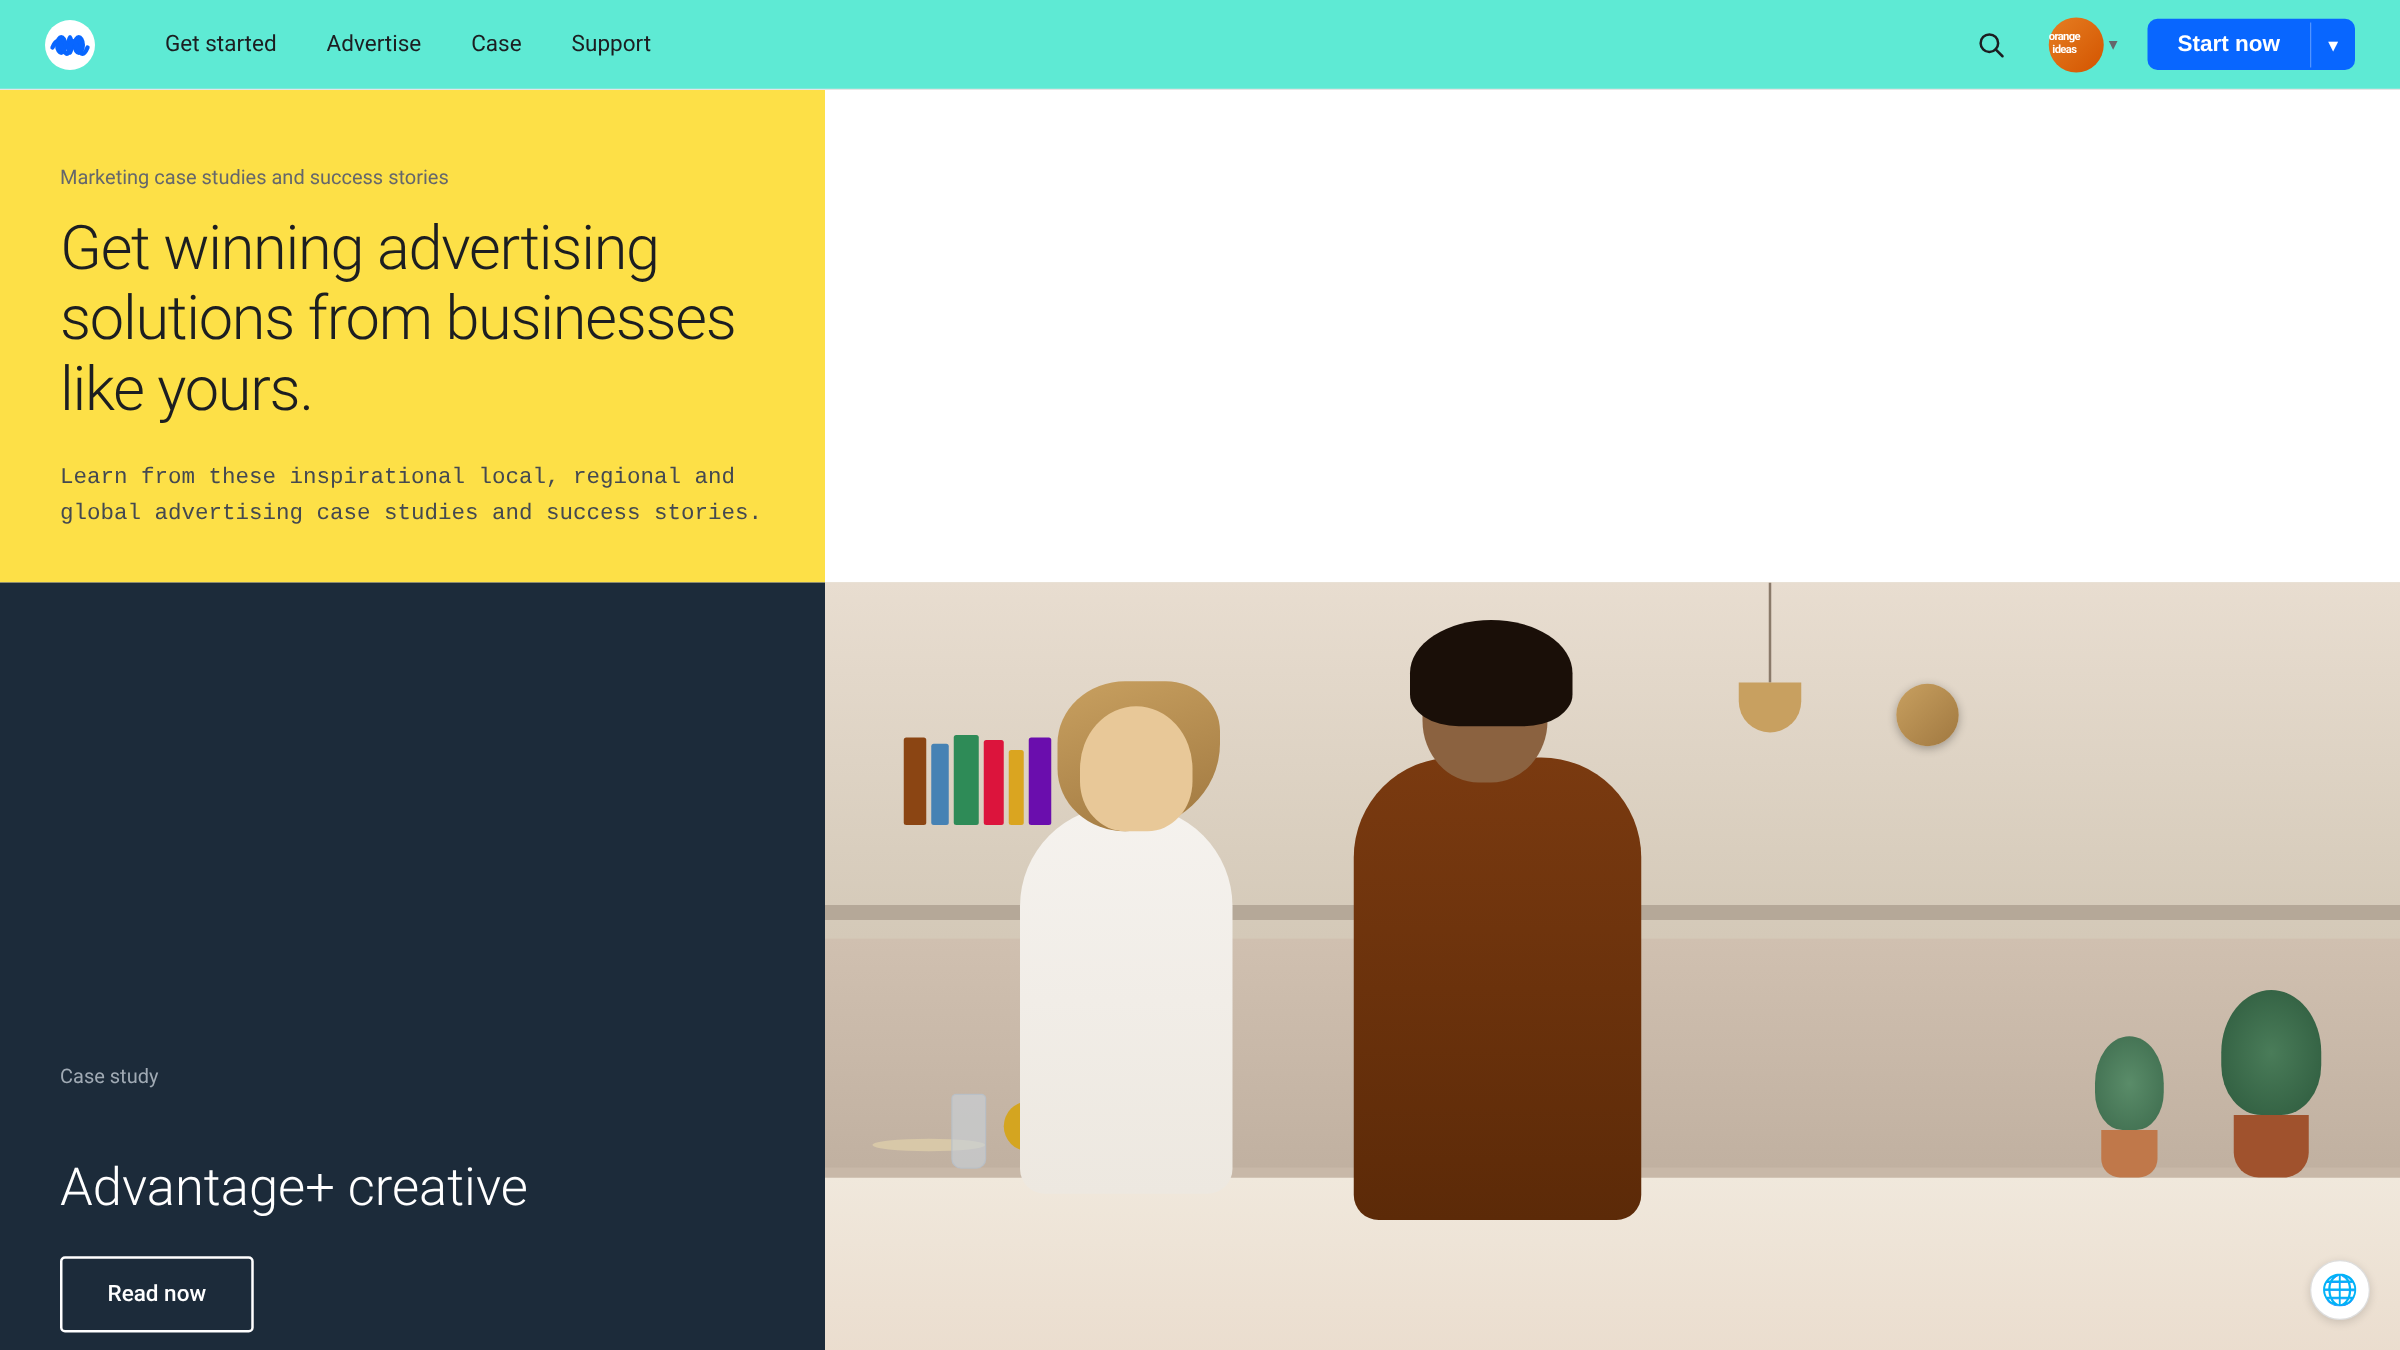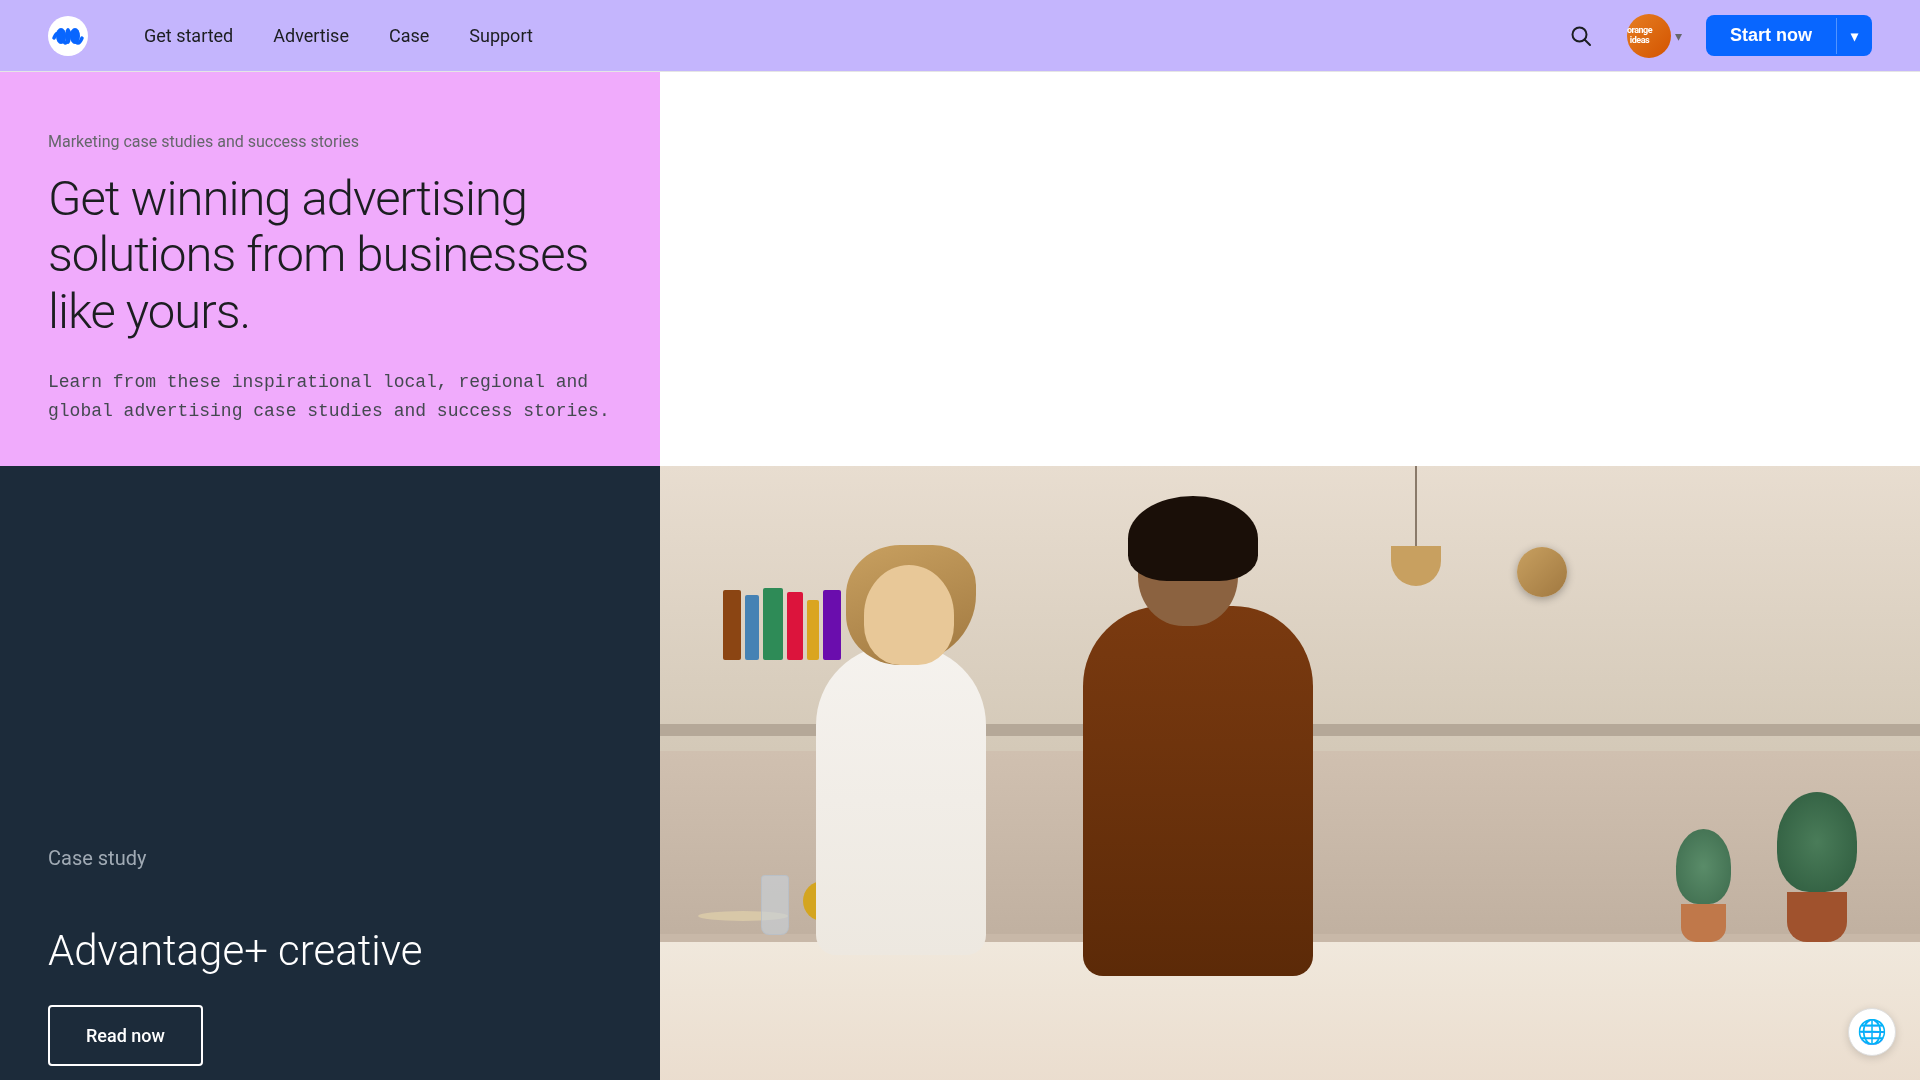--- a/index.html
+++ b/index.html
@@ -14,23 +14,23 @@
       width: 1920px;
       min-height: 1080px;
       overflow-x: hidden;
     }
 
     
     .navbar {
       display: flex;
       align-items: center;
       justify-content: space-between;
-      padding: 0 48px;
+      padding: 0 36px;
       height: 72px;
-      background: #c4b5fd;
+      background: #5eead4;
       border-bottom: 1px solid #e5e5e5;
       position: sticky;
       top: 0;
       z-index: 100;
     }
 
     .navbar-left {
       display: flex;
       align-items: center;
       gap: 40px;
@@ -131,21 +131,21 @@
     }
 
     .start-now-chevron {
       padding: 10px 14px;
       border-left: 1px solid rgba(255,255,255,0.3);
       font-size: 14px;
     }
 
     
     .hero-section {
-      background: #f0abfc;
+      background: #fde047;
       padding: 60px 48px 40px 48px;
       max-width: 660px;
     }
 
     .hero-breadcrumb {
       font-size: 16px;
       color: #65676b;
       margin-bottom: 20px;
       font-weight: 400;
     }
@@ -180,21 +180,21 @@
       min-height: 680px;
       flex-shrink: 0;
       padding: 80px 48px;
       display: flex;
       flex-direction: column;
       justify-content: flex-end;
       padding-bottom: 80px;
     }
 
     .case-study-label {
-      font-size: 20px;
+      font-size: 16px;
       color: #a0aab4;
       margin-bottom: 16px;
       font-weight: 400;
     }
 
     .case-study-title {
       font-size: 42px;
       font-weight: 300;
       color: #fff;
       margin-bottom: 28px;

